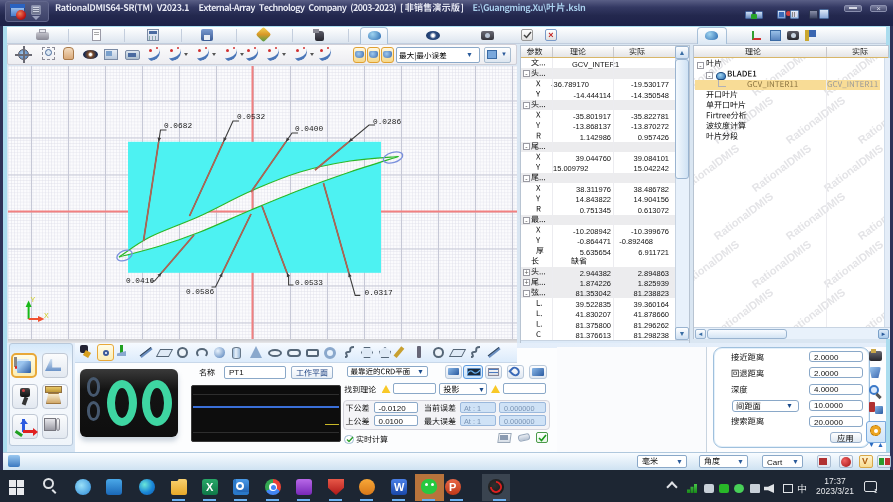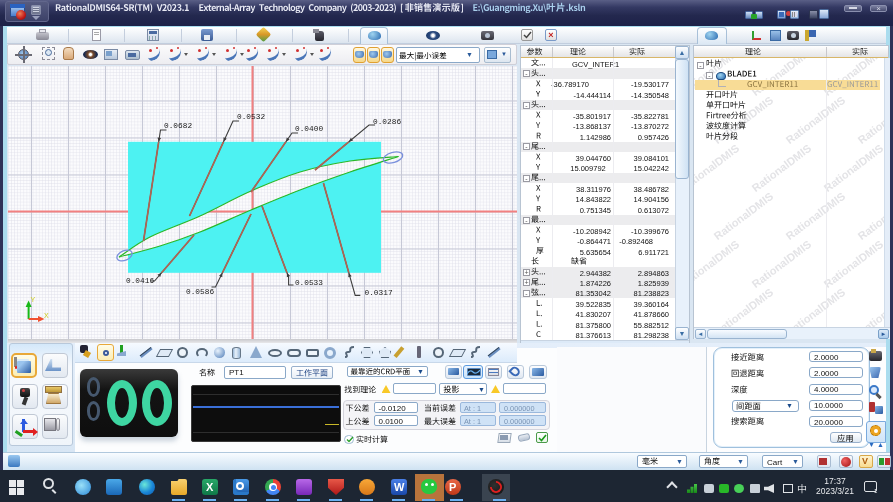--- a/index.html
+++ b/index.html
@@ -254,21 +254,21 @@
       <div class="abs" style="left:2px;top:55.60px;width:7px;height:7px;border:1px solid #9a9aa2;background:#fff;font-size:7px;line-height:5px;text-align:center;color:#555">-</div>
       <div class="abs num" style="left:20px;top:65.75px;width:70px;text-align:right">-35.801917</div>
       <div class="abs num" style="left:92px;top:65.75px;width:56px;text-align:right">-35.822781</div>
       <div class="abs num" style="left:20px;top:76.20px;width:70px;text-align:right">-13.868137</div>
       <div class="abs num" style="left:92px;top:76.20px;width:56px;text-align:right">-13.870272</div>
       <div class="abs num" style="left:20px;top:86.65px;width:70px;text-align:right">1.142986</div>
       <div class="abs num" style="left:92px;top:86.65px;width:56px;text-align:right">0.957426</div>
       <div class="abs" style="left:2px;top:97.40px;width:7px;height:7px;border:1px solid #9a9aa2;background:#fff;font-size:7px;line-height:5px;text-align:center;color:#555">-</div>
       <div class="abs num" style="left:20px;top:107.55px;width:70px;text-align:right">39.044760</div>
       <div class="abs num" style="left:92px;top:107.55px;width:56px;text-align:right">39.084101</div>
-      <div class="abs num" style="left:32px;top:118.00px;width:70px;text-align:center">15.009792</div>
+      <div class="abs num" style="left:32px;top:118.00px;width:70px;text-align:left">15.009792</div>
       <div class="abs num" style="left:92px;top:118.00px;width:56px;text-align:right">15.042242</div>
       <div class="abs" style="left:2px;top:128.75px;width:7px;height:7px;border:1px solid #9a9aa2;background:#fff;font-size:7px;line-height:5px;text-align:center;color:#555">-</div>
       <div class="abs num" style="left:20px;top:138.90px;width:70px;text-align:right">38.311976</div>
       <div class="abs num" style="left:92px;top:138.90px;width:56px;text-align:right">38.486782</div>
       <div class="abs num" style="left:20px;top:149.35px;width:70px;text-align:right">14.843822</div>
       <div class="abs num" style="left:92px;top:149.35px;width:56px;text-align:right">14.904156</div>
       <div class="abs num" style="left:20px;top:159.80px;width:70px;text-align:right">0.751345</div>
       <div class="abs num" style="left:92px;top:159.80px;width:56px;text-align:right">0.613072</div>
       <div class="abs" style="left:2px;top:170.55px;width:7px;height:7px;border:1px solid #9a9aa2;background:#fff;font-size:7px;line-height:5px;text-align:center;color:#555">-</div>
       <div class="abs num" style="left:20px;top:180.70px;width:70px;text-align:right">-10.208942</div>
@@ -284,21 +284,21 @@
       <div class="abs num" style="left:92px;top:232.95px;width:56px;text-align:right">1.825939</div>
       <div class="abs" style="left:2px;top:233.25px;width:7px;height:7px;border:1px solid #9a9aa2;background:#fff;font-size:7px;line-height:5px;text-align:center;color:#555">+</div>
       <div class="abs num" style="left:20px;top:243.40px;width:70px;text-align:right">81.353042</div>
       <div class="abs num" style="left:92px;top:243.40px;width:56px;text-align:right">81.238823</div>
       <div class="abs" style="left:2px;top:243.70px;width:7px;height:7px;border:1px solid #9a9aa2;background:#fff;font-size:7px;line-height:5px;text-align:center;color:#555">-</div>
       <div class="abs num" style="left:20px;top:253.85px;width:70px;text-align:right">39.522835</div>
       <div class="abs num" style="left:92px;top:253.85px;width:56px;text-align:right">39.360164</div>
       <div class="abs num" style="left:20px;top:264.30px;width:70px;text-align:right">41.830207</div>
       <div class="abs num" style="left:92px;top:264.30px;width:56px;text-align:right">41.878660</div>
       <div class="abs num" style="left:20px;top:274.75px;width:70px;text-align:right">81.375800</div>
-      <div class="abs num" style="left:92px;top:274.75px;width:56px;text-align:right">55.882512</div>
+      <div class="abs num" style="left:92px;top:274.75px;width:56px;text-align:right">81.296262</div>
       <div class="abs num" style="left:20px;top:285.20px;width:70px;text-align:right">81.376613</div>
       <div class="abs num" style="left:92px;top:285.20px;width:56px;text-align:right">81.298238</div>
       <div class="abs" style="left:31px;top:12px;width:1px;height:282px;background:#ececf0"></div>
       <div class="abs" style="left:92px;top:12px;width:1px;height:282px;background:#ececf0"></div>
       <div class="abs" style="left:154px;top:0;width:14px;height:294px;background:#e8f1fb;border-left:1px solid #c8d4e2"></div>
       <div class="abs" style="left:154px;top:0;width:14px;height:13px;background:linear-gradient(#fdfeff,#cfe0f2);border:1px solid #9ab4d0;border-radius:2px;color:#3a6ea5;font-size:7px;text-align:center;line-height:11px">▲</div>
       <div class="abs" style="left:154px;top:13px;width:14px;height:120px;background:linear-gradient(90deg,#f3f8fd,#cfe2f4);border:1px solid #9ab4d0;border-radius:3px"></div>
       <div class="abs" style="left:154px;top:281px;width:14px;height:13px;background:linear-gradient(#fdfeff,#cfe0f2);border:1px solid #9ab4d0;border-radius:2px;color:#3a6ea5;font-size:7px;text-align:center;line-height:11px">▼</div>
       <div class="abs" style="left:0;top:294px;width:168px;height:8px;background:#ddeaf8;border-top:1px solid #c8d4e2"></div>
 </div>

